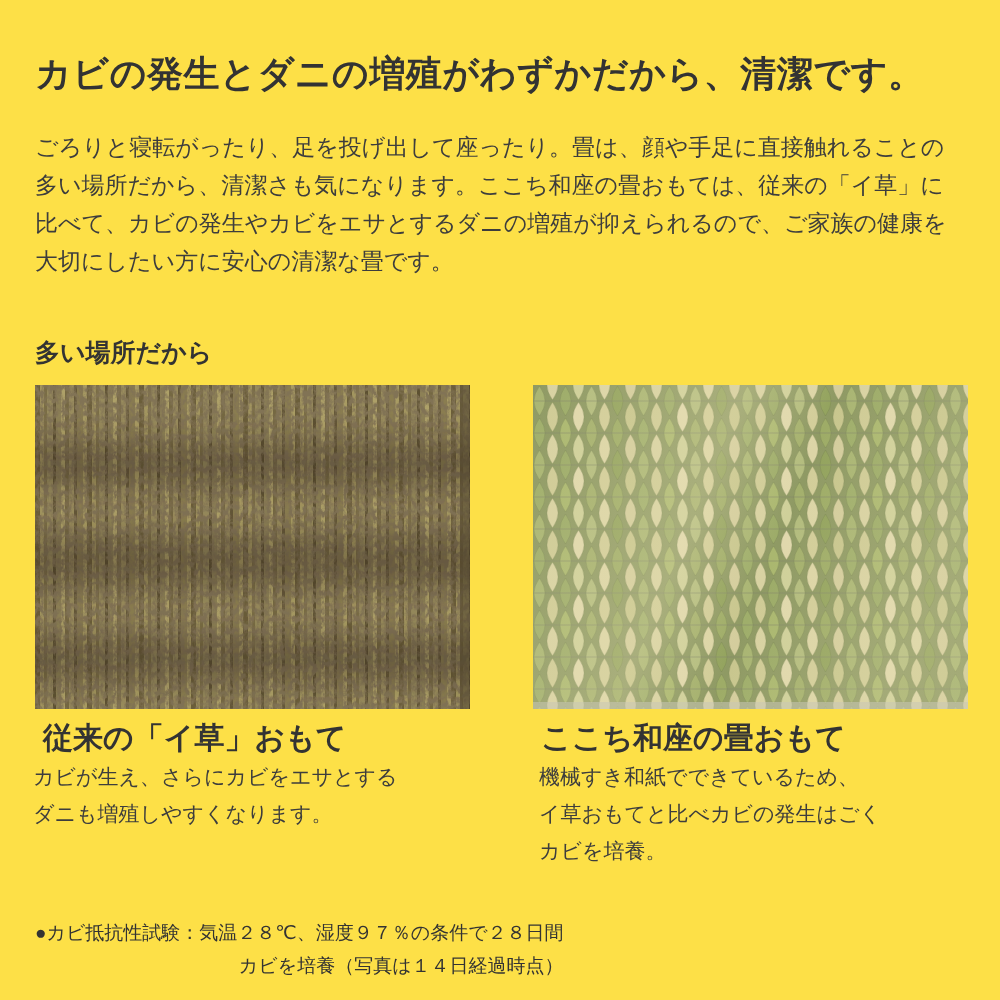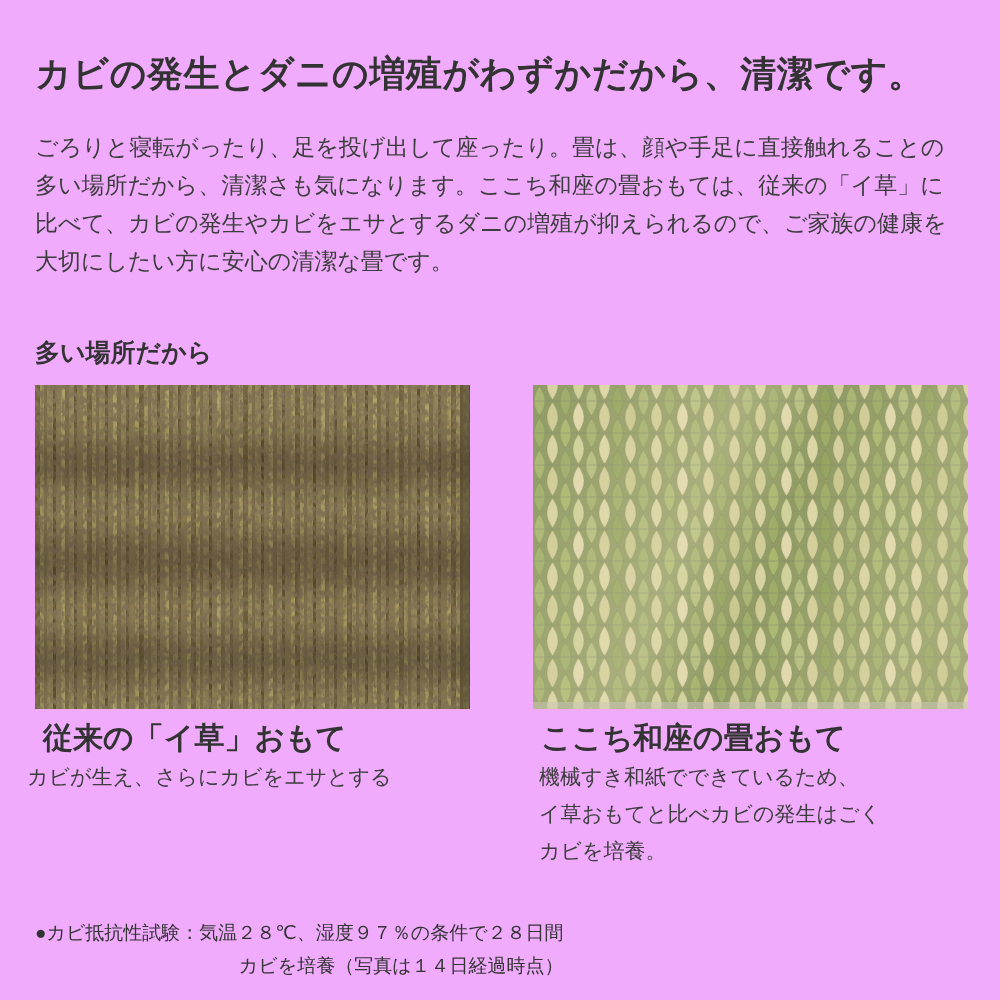--- a/index.html
+++ b/index.html
@@ -6,21 +6,21 @@
     margin: 0;
     padding: 0;
     background: #ffffff;
     font-family: "Liberation Sans", "DejaVu Sans", sans-serif;
     color: #333333;
   }
   .page {
     position: relative;
     width: 1000px;
     height: 1000px;
-    background: #f0abfc;
+    background: #fde047;
     overflow: hidden;
   }
   .main-heading {
     position: absolute;
     left: 35px;
     top: 50px;
     font-size: 36px;
     font-weight: bold;
     letter-spacing: 0.5px;
     color: #333333;
@@ -66,21 +66,21 @@
   }
   .caption-title.left  { left: 43px; }
   .caption-title.right { left: 541px; }
   .caption-body {
     position: absolute;
     top: 758px;
     font-size: 21px;
     line-height: 37px;
     color: #3d3d3d;
   }
-  .caption-body.left  { left: 27px; }
+  .caption-body.left  { left: 33px; }
   .caption-body.right { left: 539px; }
   .caption-line { white-space: nowrap; }
   .footnote {
     position: absolute;
     left: 35px;
     top: 916px;
     font-size: 19px;
     line-height: 33px;
     color: #333333;
   }
@@ -190,20 +190,21 @@
         <line x1="0" y1="304" x2="435" y2="304"></line>
       </g>
       <rect width="435" height="324" fill="url(#washiTint)"></rect>
       <rect x="0" y="317" width="435" height="7" fill="#c9c7b4" opacity="0.55"></rect>
     </svg>
   </div>
 
   <div class="caption-title left">従来の「イ草」おもて</div>
   <div class="caption-body left">
     <div class="caption-line">カビが生え、さらにカビをエサとする</div>
+    <div class="caption-line">ダニも増殖しやすくなります。</div>
   </div>
 
   <div class="caption-title right">ここち和座の畳おもて</div>
   <div class="caption-body right">
     <div class="caption-line">機械すき和紙でできているため、</div>
     <div class="caption-line">イ草おもてと比べカビの発生はごく</div>
     <div class="caption-line">カビを培養。</div>
   </div>
 
   <div class="footnote">

